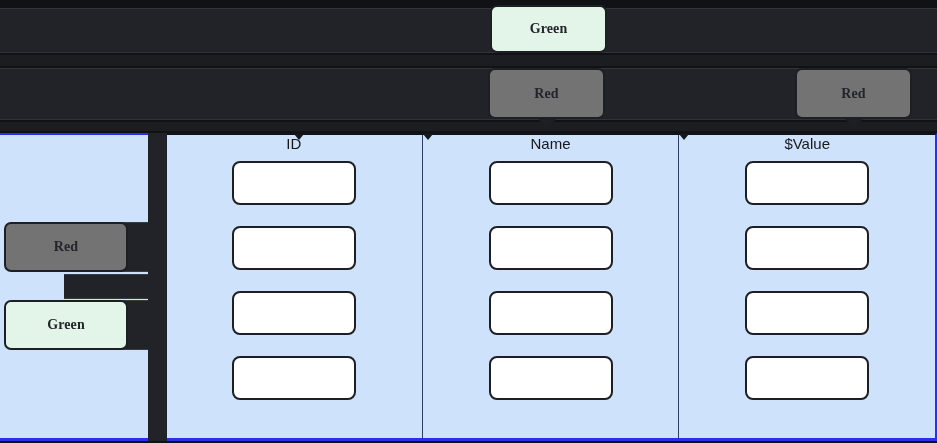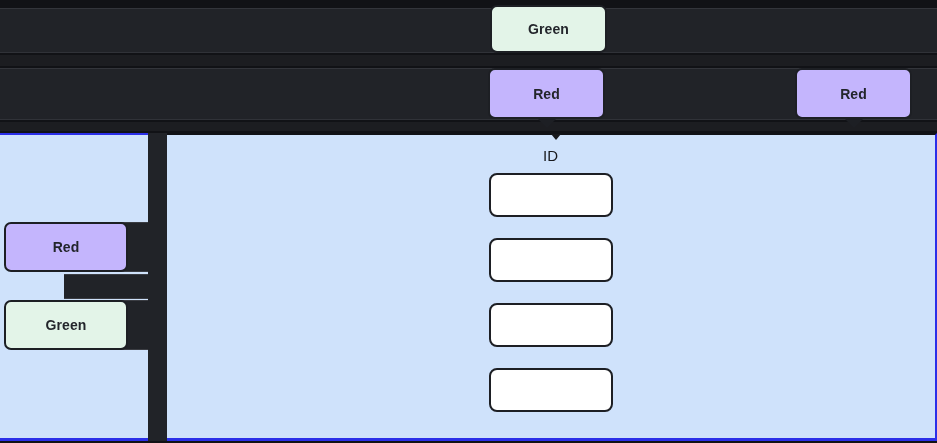--- a/index.html
+++ b/index.html
@@ -45,23 +45,24 @@
     border: 2px solid #1d1f24;
     border-radius: 7px;
     display: flex;
     align-items: center;
     justify-content: center;
     font-size: 14px;
     font-weight: bold;
     color: #23252b;
     letter-spacing: .1px;
     z-index: 30;
+    font-family: Liberation Serif, serif;
   }
   .chip.green { background: #e3f4e8; }
-  .chip.red   { background: #c4b5fd; }
+  .chip.red   { background: #737373; }
 
   
   .chip-arrow {
     position: absolute;
     width: 0;
     height: 0;
     border-left: 9px solid transparent;
     border-right: 9px solid transparent;
     border-top: 9px solid #1d1f24;
     z-index: 31;
@@ -126,21 +127,20 @@
     display: flex;
     flex-direction: column;
     align-items: center;
     position: relative;
   }
   .col:last-child { border-right: none; }
 
   .col-header {
     font-size: 15px;
     color: #17181c;
-    margin-top: 12px;
     margin-bottom: 9px;
     text-align: center;
     white-space: nowrap;
   }
 
   .cell {
     width: 124px;
     height: 44px;
     background: #ffffff;
     border: 2.5px solid #1d1f24;
@@ -206,18 +206,34 @@
     <div class="col">
       <div class="notch" style="left:50%;"></div>
       <div class="col-header">ID</div>
       <div class="cell"></div>
       <div class="cell"></div>
       <div class="cell"></div>
       <div class="cell"></div>
     </div>
 
 
-
-
+    <div class="col">
+      <div class="notch" style="left:0;"></div>
+      <div class="col-header">Name</div>
+      <div class="cell"></div>
+      <div class="cell"></div>
+      <div class="cell"></div>
+      <div class="cell"></div>
+    </div>
+
+
+    <div class="col">
+      <div class="notch" style="left:0;"></div>
+      <div class="col-header">$Value</div>
+      <div class="cell"></div>
+      <div class="cell"></div>
+      <div class="cell"></div>
+      <div class="cell"></div>
+    </div>
 
   </div>
 
 </div>
 
 </body></html>

